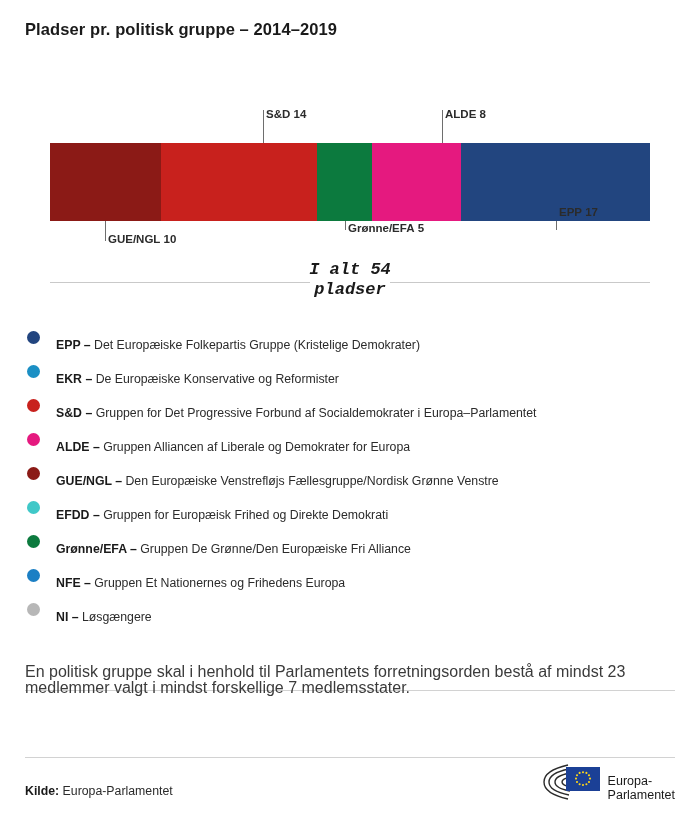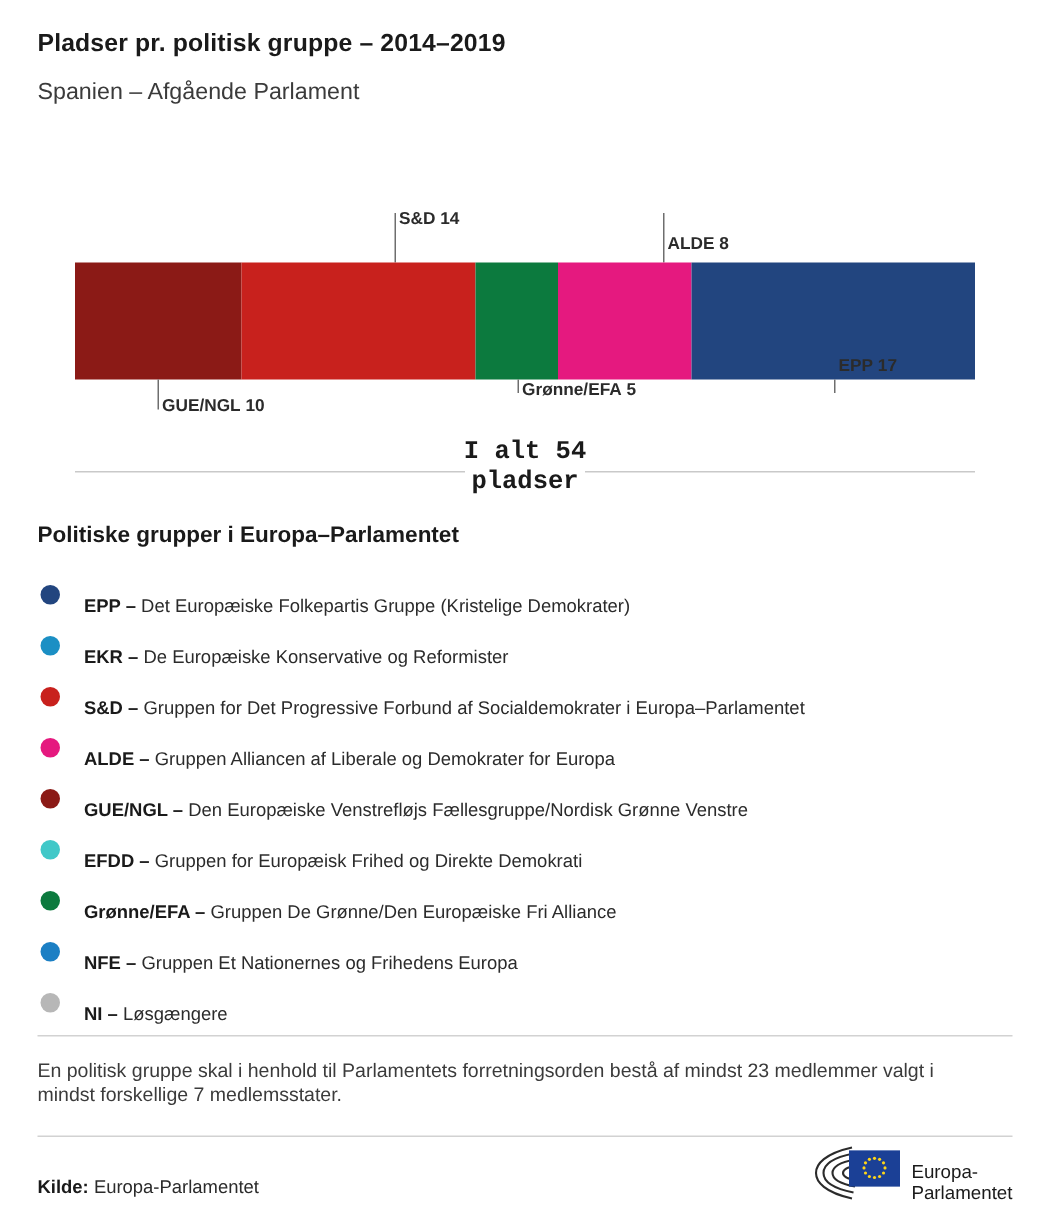--- a/index.html
+++ b/index.html
@@ -66,20 +66,21 @@
   .tick {
     position: absolute;
     width: 1px;
     background: #6e6e6e;
   }
   
   .total-wrap {
     position: relative;
     margin-top: 30px;
     height: 46px;
+    font-style: italic;
   }
   .total-line {
     position: absolute;
     top: 22px;
     height: 1px;
     background: #c9c9c9;
   }
   .total-line.left  { left: 25px;  width: 260px; }
   .total-line.right { right: 25px; width: 260px; }
   .total-text {
@@ -131,22 +132,22 @@
     position: absolute;
     left: 25px;
     right: 25px;
     height: 1px;
     background: #d2d2d2;
   }
   .note {
     position: absolute;
     left: 25px;
     right: 40px;
-    top: 706px;
-    font-size: 13px;
+    top: 664px;
+    font-size: 16px;
     line-height: 16px;
     color: #3b3b3b;
   }
   .source {
     position: absolute;
     left: 25px;
     top: 784px;
     font-size: 12.3px;
     color: #2b2b2b;
   }
@@ -185,31 +186,30 @@
     color: #1a1a1a;
     font-weight: normal;
   }
 </style>
 </head>
 <body>
 
 <div class="page">
 
   <h1 class="title">Pladser pr. politisk gruppe – 2014–2019</h1>
-  <h2 class="subtitle">Spanien – Afgående Parlament</h2>
 
   <div class="chart-area">
 
     <div class="callout" style="left:241px; top:13px;">
       <span class="grp">S&amp;D</span>
       <span class="val">14</span>
     </div>
     <div class="tick" style="left:238px; top:15px; height:33px;"></div>
 
-    <div class="callout" style="left:420px; top:13px;margin-top:17px;">
+    <div class="callout" style="left:420px; top:13px;">
       <span class="grp">ALDE</span>
       <span class="val">8</span>
     </div>
     <div class="tick" style="left:417px; top:15px; height:33px;"></div>
 
     <div class="bar">
       <div class="seg" style="width:18.5185%; background:#8b1a16;"></div>
       <div class="seg" style="width:25.9259%; background:#c8211d;"></div>
       <div class="seg" style="width:9.2593%; background:#0c7a3e;"></div>
       <div class="seg" style="width:14.8148%; background:#e5197f;"></div>
@@ -237,21 +237,20 @@
 
   <div class="total-wrap">
     <div class="total-line left"></div>
     <div class="total-line right"></div>
     <div class="total-text">
       <div>I alt 54</div>
       <div>pladser</div>
     </div>
   </div>
 
-  <h3 class="legend-title">Politiske grupper i Europa–Parlamentet</h3>
 
   <div class="legend">
 
     <div class="legend-row">
       <span class="dot" style="background:#22457f;"></span>
       <span class="legend-text"><b>EPP –</b> <span>Det Europæiske Folkepartis Gruppe (Kristelige Demokrater)</span></span>
     </div>
 
     <div class="legend-row">
       <span class="dot" style="background:#1b8fc4;"></span>

